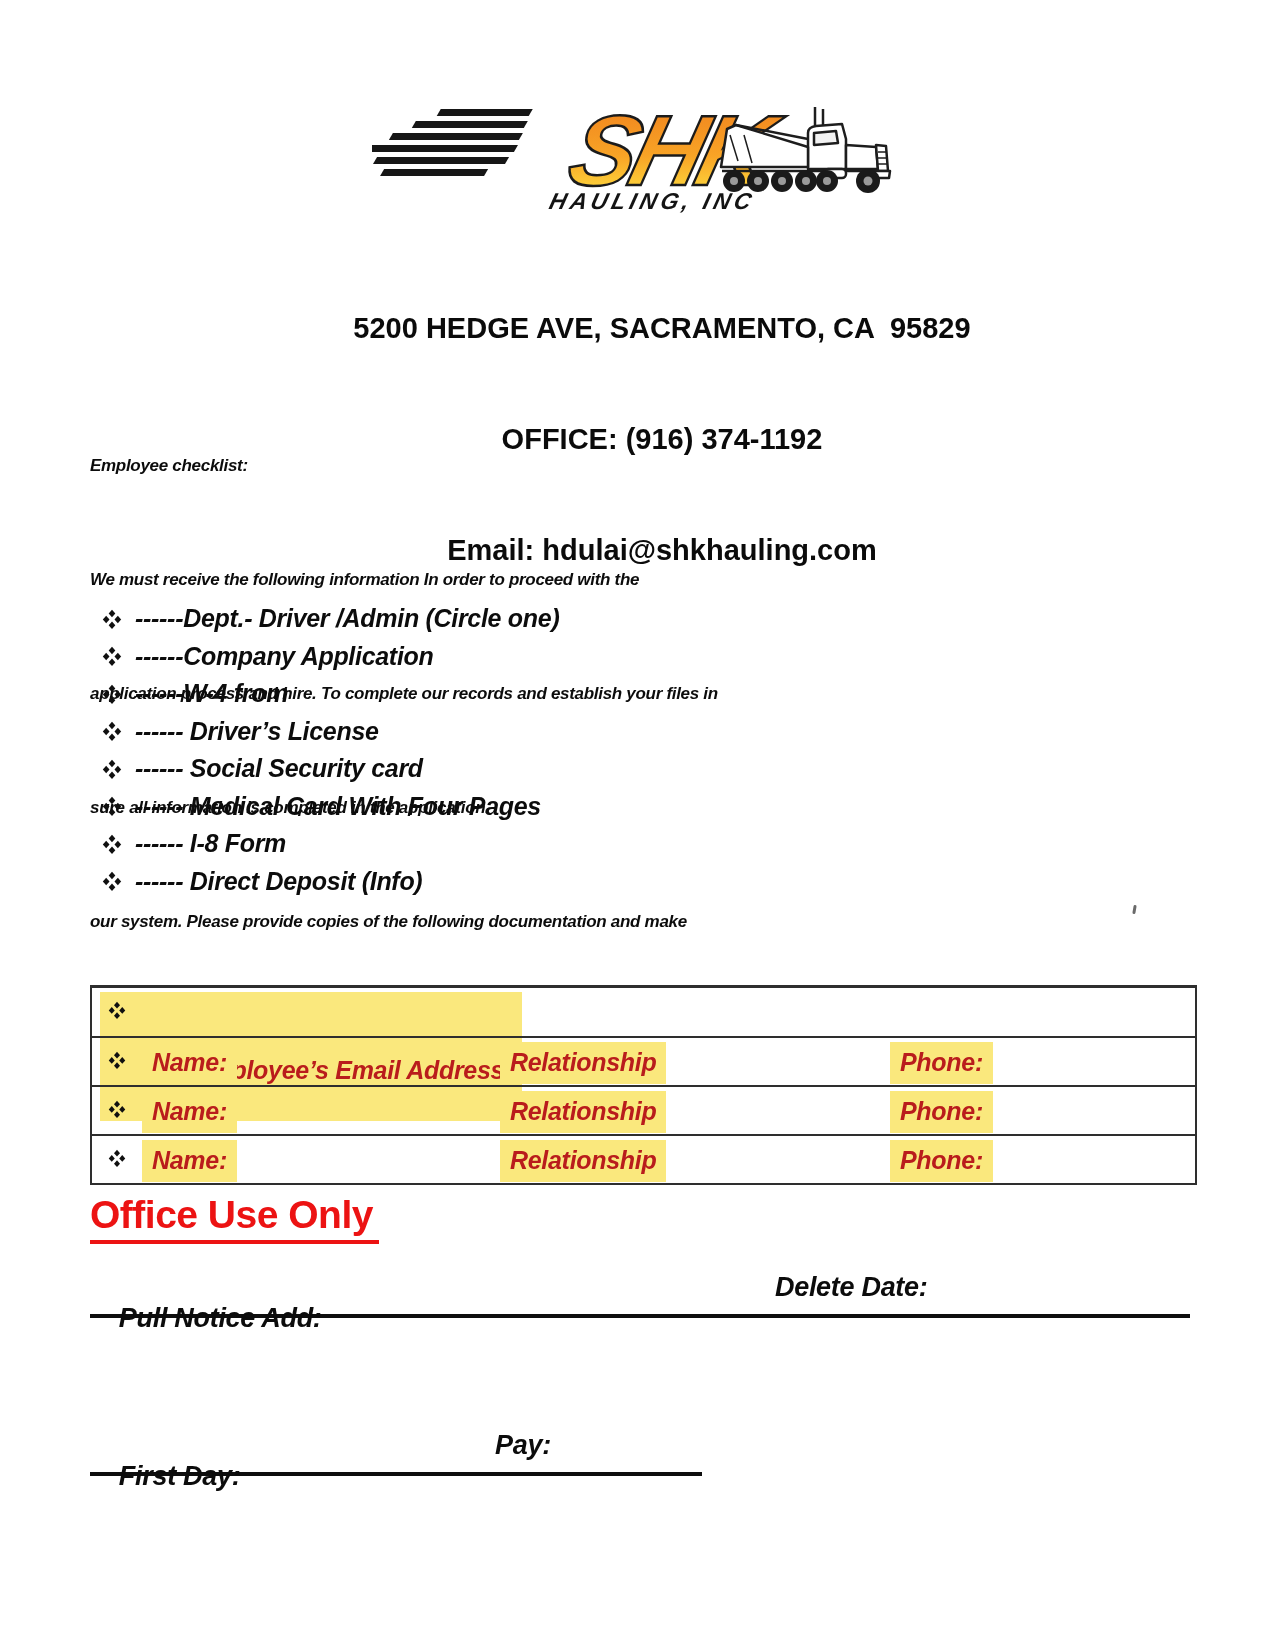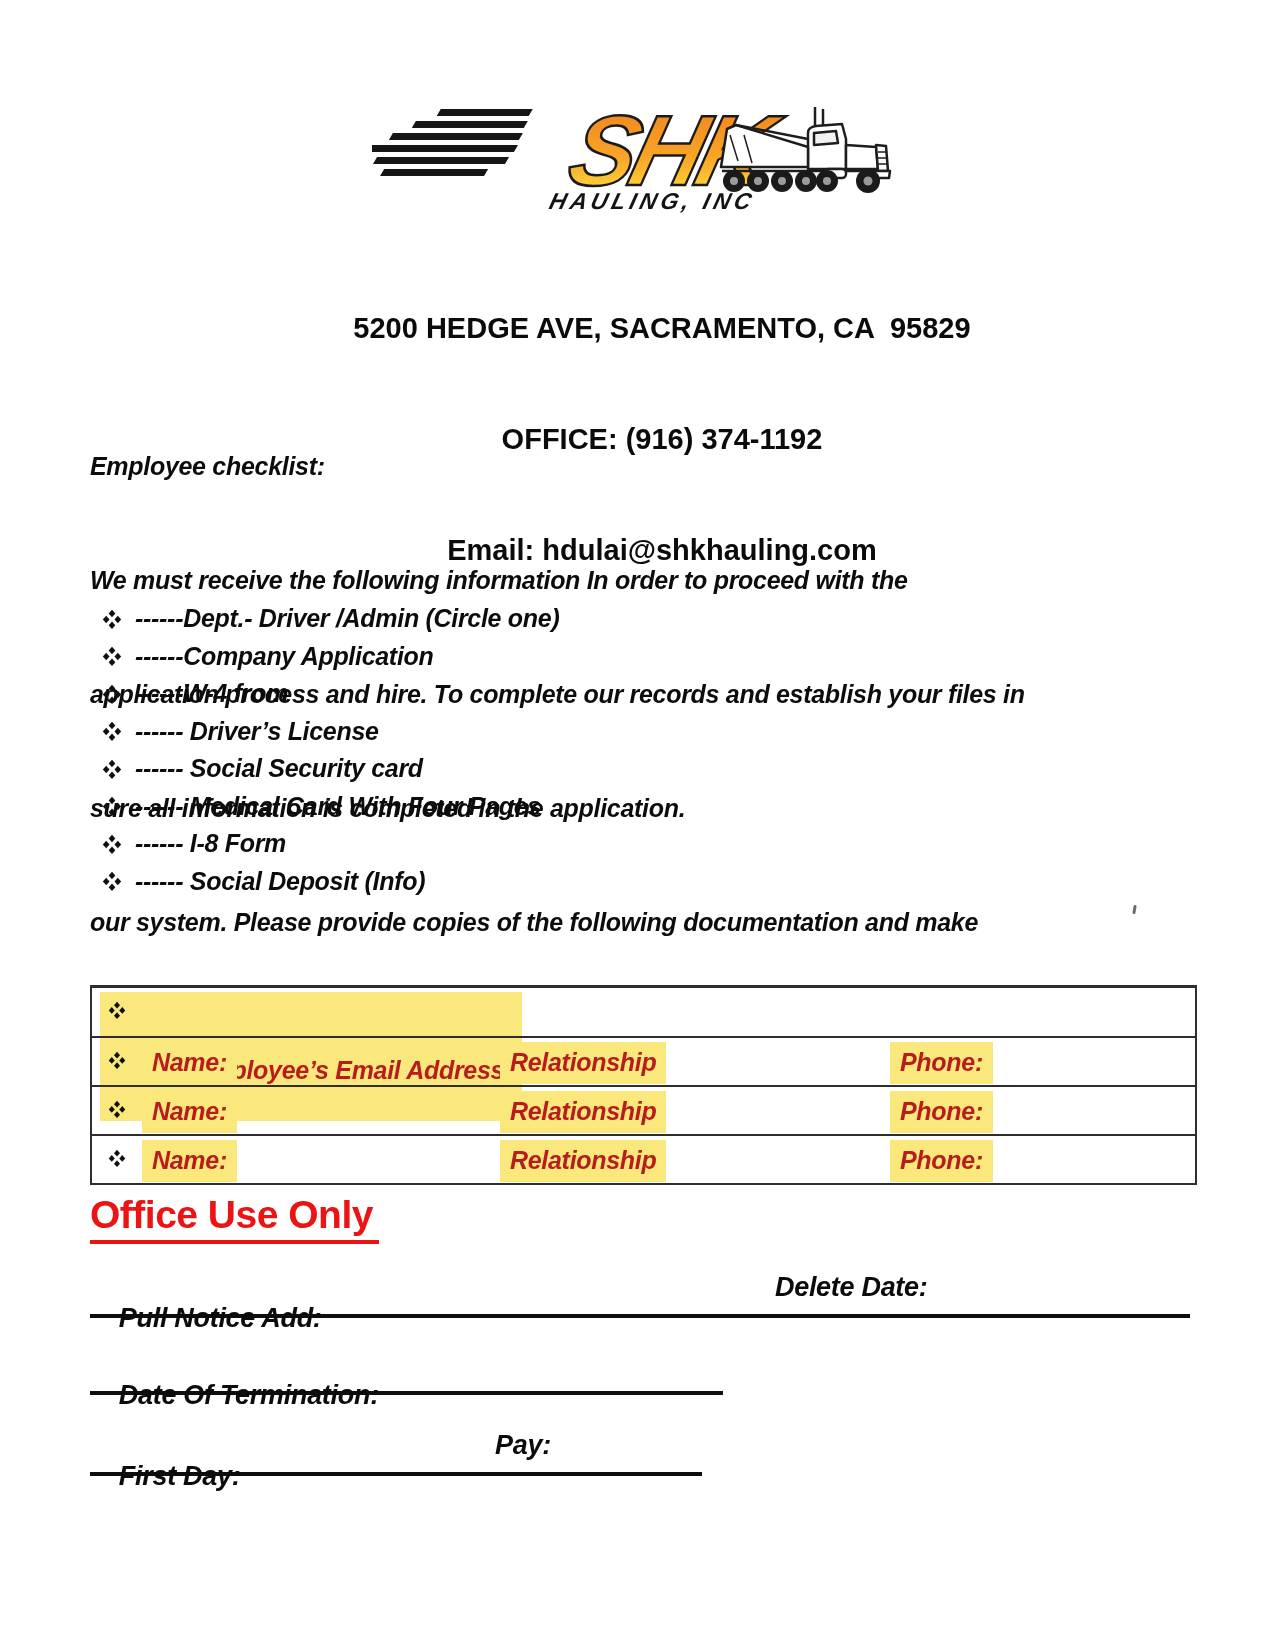--- a/index.html
+++ b/index.html
@@ -16,21 +16,21 @@
   .logo-wrap{position:absolute;top:93px;left:372px;width:520px;height:124px;}
   
   .address{
     position:absolute;top:236px;left:4px;width:1220px;
     text-align:center;font-weight:bold;font-size:29px;line-height:37px;
     white-space:pre-wrap;color:#0b0b0b;padding-left:48px;
   }
   
   .intro{
     position:absolute;top:371px;left:90px;width:1100px;
-    font-weight:bold;font-style:italic;font-size:25px;line-height:38px;
+    font-weight:bold;font-style:italic;font-size:17px;line-height:38px;
     letter-spacing:-0.3px;white-space:pre;color:#0c0c0c;
   }
   
   .checklist{position:absolute;top:600px;left:102px;}
   .check-item{
     display:flex;align-items:center;height:37.5px;
     font-weight:bold;font-style:italic;font-size:25px;letter-spacing:-0.3px;
     white-space:pre;color:#0c0c0c;
   }
   .check-item .bullet{flex:0 0 auto;margin-right:13px;}
@@ -239,21 +239,21 @@
     </div>
     <div class="check-item">
       <svg class="bullet" width="20" height="20" viewBox="0 0 24 24">
           <g fill="#101010">
             <path d="M12 1 16 5.5 12 10 8 5.5Z"></path>
             <path d="M5 8 9 12.5 5 17 1 12.5Z"></path>
             <path d="M19 8 23 12.5 19 17 15 12.5Z"></path>
             <path d="M12 15 16 19.5 12 24 8 19.5Z"></path>
           </g>
         </svg>
-      <span>------ Social Deposit (Info)</span>
+      <span>------ Direct Deposit (Info)</span>
     </div>
   </div>
 
   <div class="ctable">
     <div class="trow">
       <span class="hl email-cell">
         <svg class="bullet" width="18" height="18" viewBox="0 0 24 24">
             <g fill="#101010">
               <path d="M12 1 16 5.5 12 10 8 5.5Z"></path>
               <path d="M5 8 9 12.5 5 17 1 12.5Z"></path>
@@ -307,22 +307,19 @@
 
   <div class="stray"></div>
 
   <div class="office-heading">Office Use Only</div>
 
   <div class="blank-row row-a">
     <span>Pull Notice Add:</span>
     <span class="abs-label delete-date">Delete Date:</span>
   </div>
 
-  <div class="blank-row row-b">
-    <span>Date Of Termination:</span>
-  </div>
 
   <div class="blank-row row-c">
     <span>First Day:</span>
     <span class="abs-label pay">Pay:</span>
   </div>
 
 </div>
 
 </body></html>

